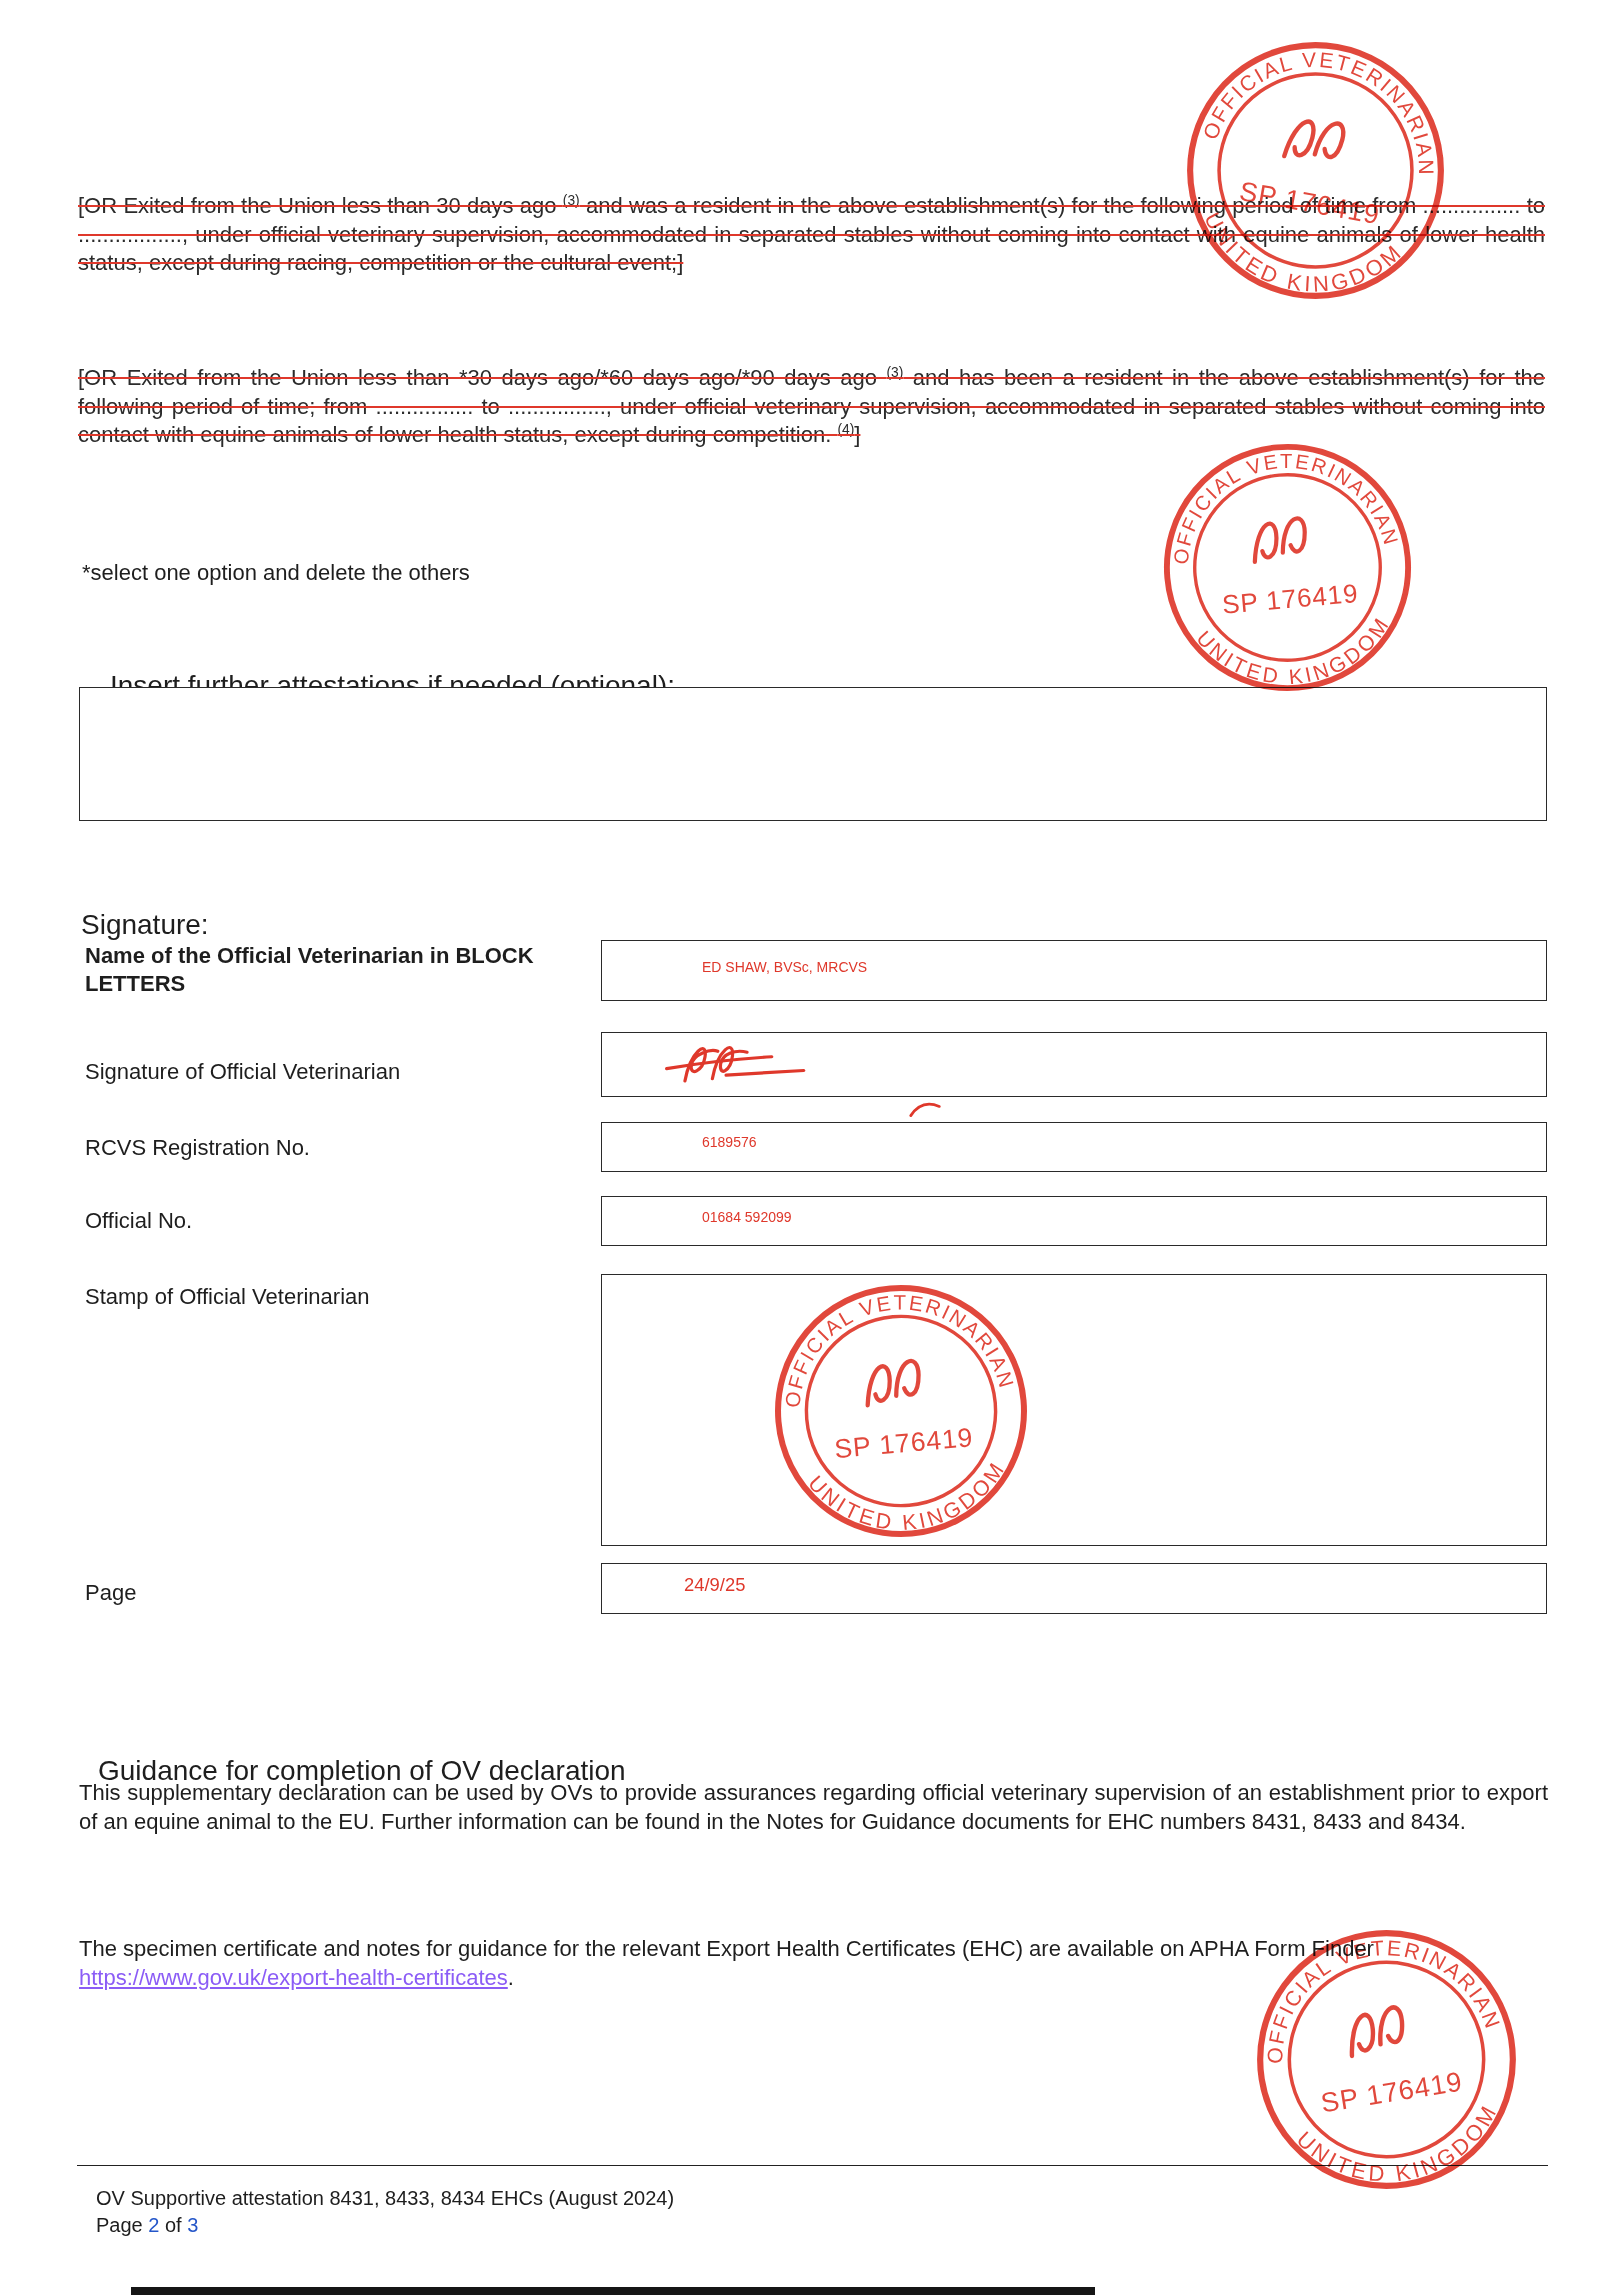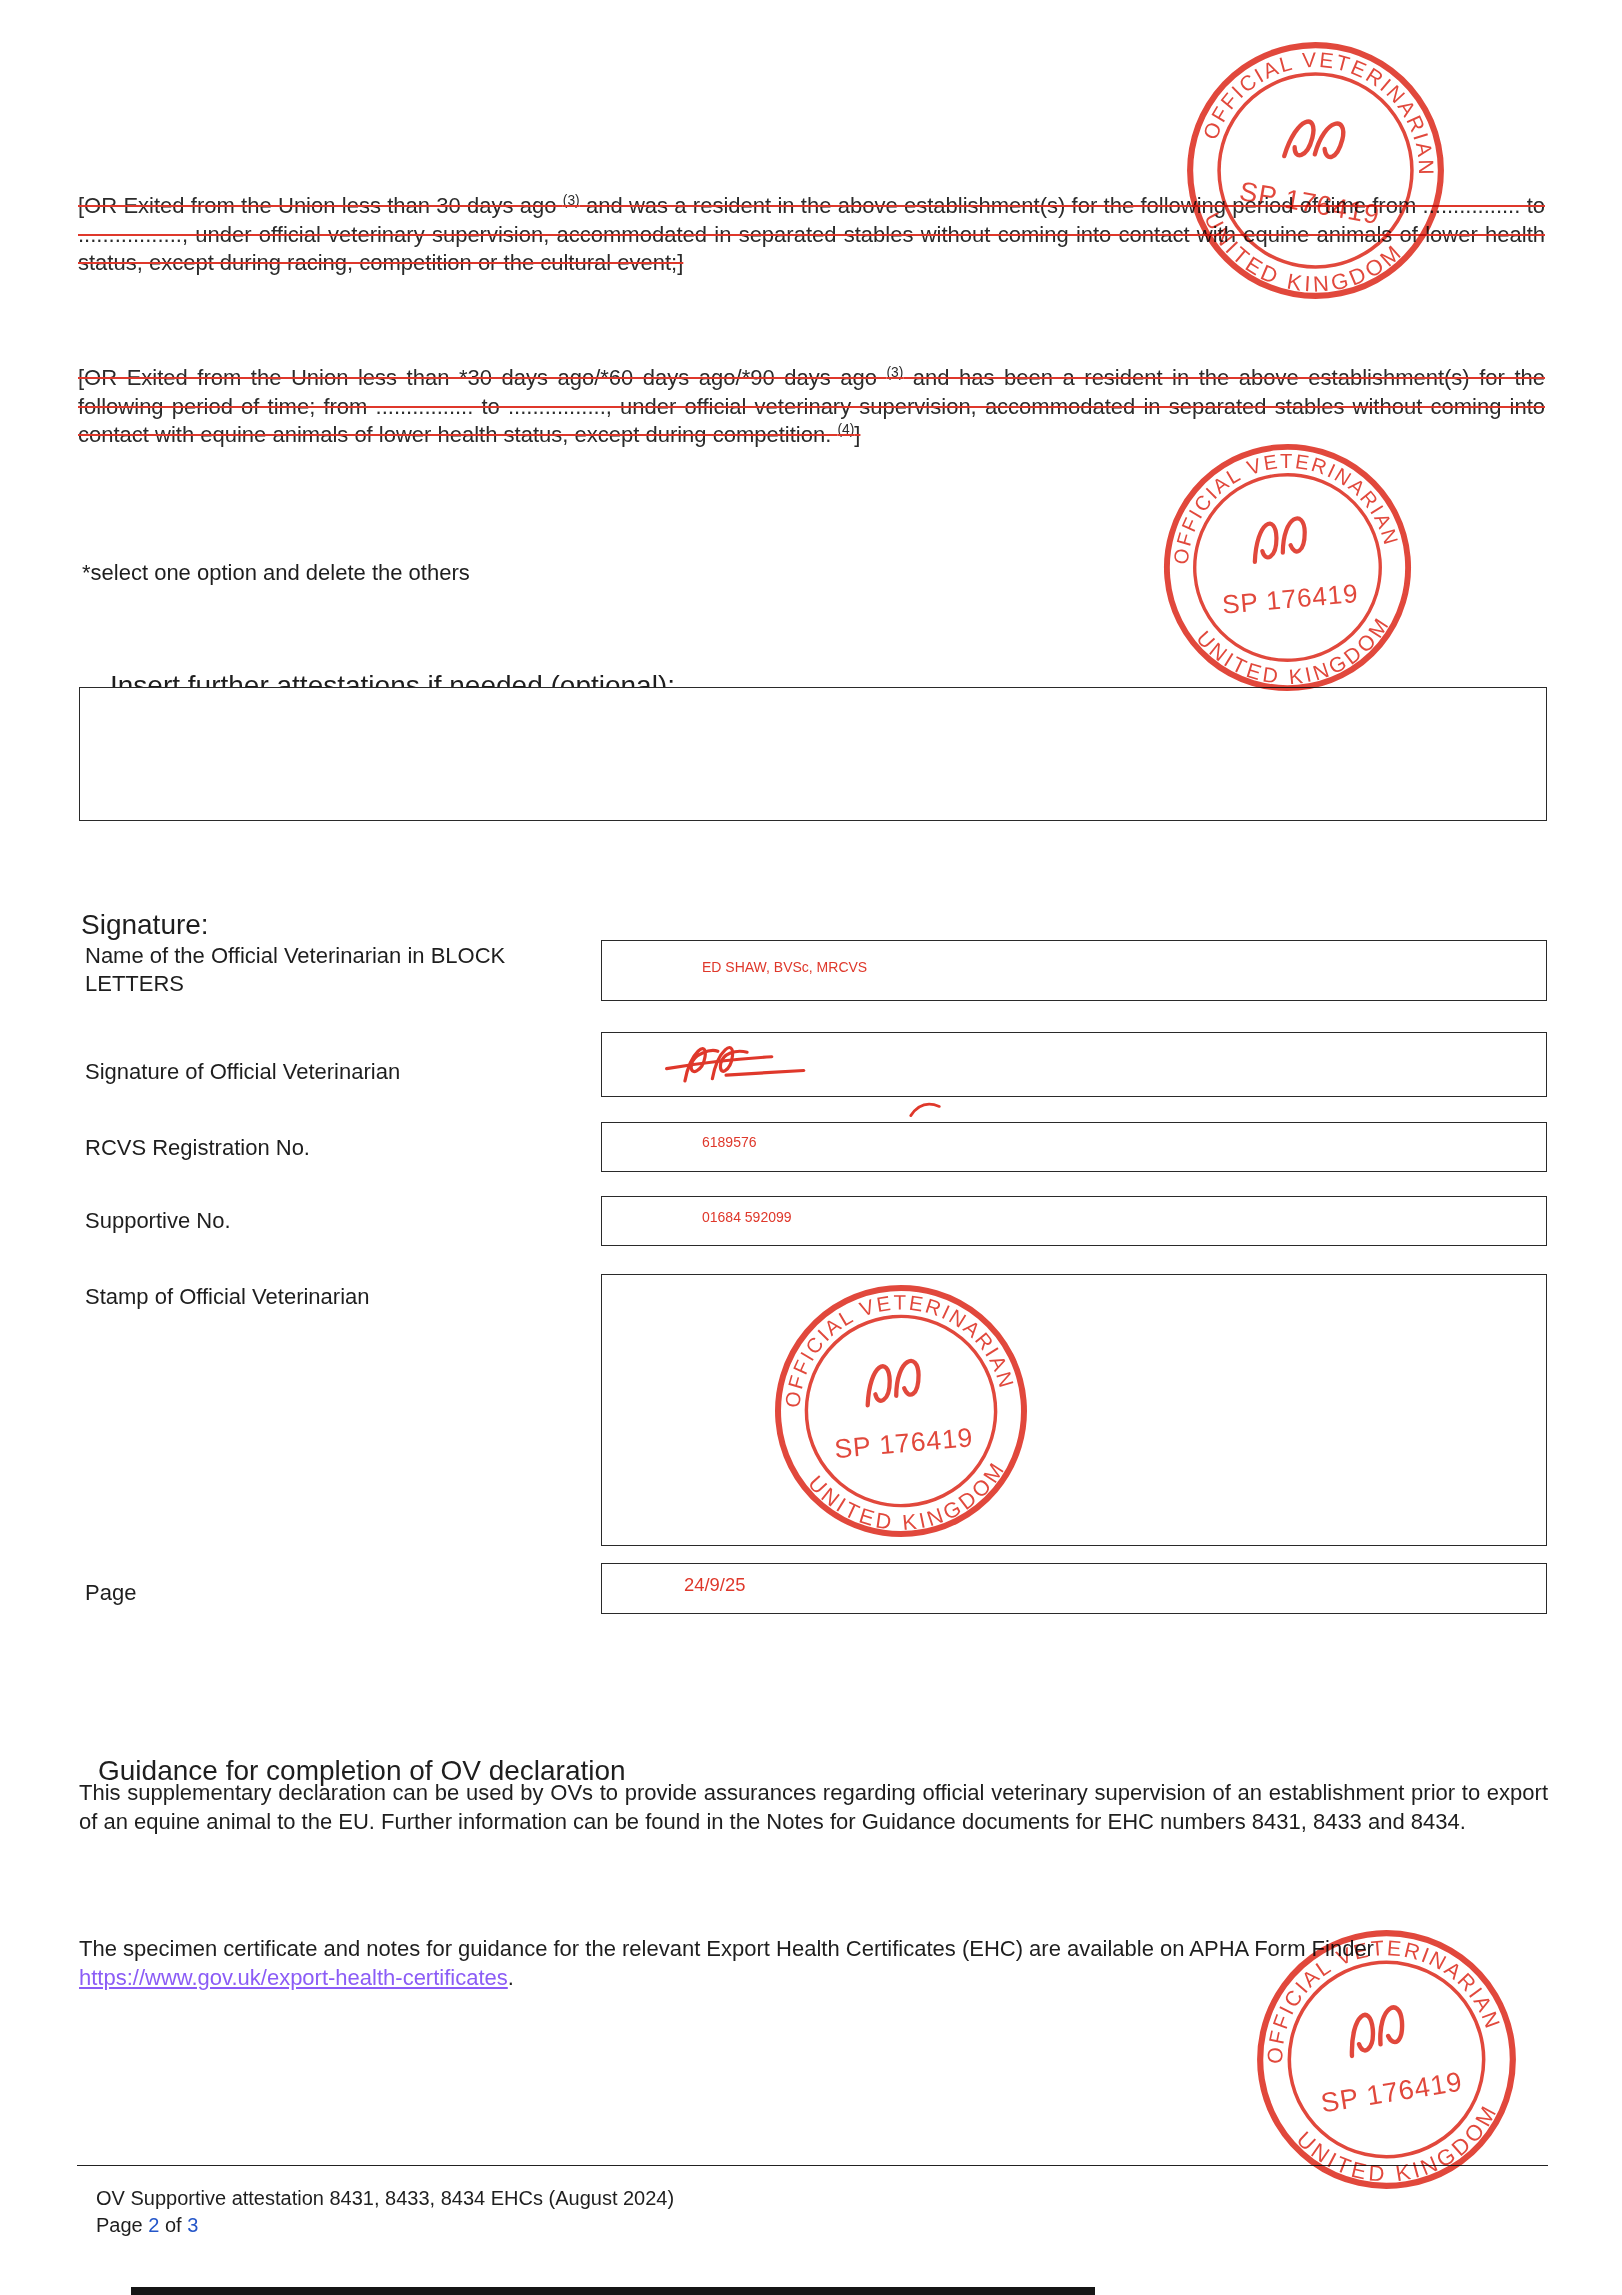--- a/index.html
+++ b/index.html
@@ -75,21 +75,21 @@
 
   <p class="struck abs" style="left:78px;top:364px;"><span>[OR    Exited from the Union less than *30 days ago/*60 days ago/*90 days ago </span><sup>(3)</sup><span> and has been a resident in the above establishment(s) for the following period of time; from ................ to ................, under official veterinary supervision, accommodated in separated stables without coming into contact with equine animals of lower health status, except during competition. </span><sup>(4)</sup><span>]</span></p>
 
   <p class="note abs" style="left:82px;top:559px;">*select one option and delete the others</p>
 
   <p class="h-bold abs" style="left:94px;top:654px;">Insert further attestations if needed (optional):</p>
   <div class="fieldbox" style="left:79px;top:687px;width:1468px;height:134px;"></div>
 
   <p class="h-bold abs" style="left:65px;top:893px;">Signature:</p>
 
-  <div class="rowlabel" style="left:85px;top:942px;">Name of the Official Veterinarian in BLOCK LETTERS</div>
+  <div class="rowlabel" style="left:85px;top:942px;font-weight:bold;">Name of the Official Veterinarian in BLOCK LETTERS</div>
   <div class="fieldbox" style="left:601px;top:940px;width:946px;height:61px;"></div>
   <div class="fieldvalue" style="left:702px;top:959px;">ED SHAW, BVSc, MRCVS</div>
 
   <div class="rowlabel" style="left:85px;top:1058px;">Signature of Official Veterinarian</div>
   <div class="fieldbox" style="left:601px;top:1032px;width:946px;height:65px;"></div>
   <svg class="sig-svg" style="left:657px;top:1033px;mix-blend-mode:multiply;" width="257" height="64" viewBox="0 0 560 140">
     <g fill="none" stroke="#df382b" stroke-width="7" stroke-linecap="round">
       <path d="M60,105 C72,40 110,14 104,52 C99,84 70,96 74,70 C78,46 116,34 132,40"></path>
       <path d="M120,100 C132,36 168,12 164,50 C160,84 134,96 138,68 C142,44 172,36 196,42"></path>
       <path d="M20,78 C90,66 180,56 250,52"></path>
@@ -98,21 +98,21 @@
   </svg>
 
   <svg class="sig-svg" style="left:907px;top:1100px;mix-blend-mode:multiply;" width="37" height="20.7" viewBox="0 0 80 45">
     <path d="M8,34 C24,10 46,4 70,14" fill="none" stroke="#df382b" stroke-width="6" stroke-linecap="round"></path>
   </svg>
 
   <div class="rowlabel" style="left:85px;top:1134px;">RCVS Registration No.</div>
   <div class="fieldbox" style="left:601px;top:1122px;width:946px;height:50px;"></div>
   <div class="fieldvalue" style="left:702px;top:1134px;">6189576</div>
 
-  <div class="rowlabel" style="left:85px;top:1207px;">Supportive No.</div>
+  <div class="rowlabel" style="left:85px;top:1207px;">Official No.</div>
   <div class="fieldbox" style="left:601px;top:1196px;width:946px;height:50px;"></div>
   <div class="fieldvalue" style="left:702px;top:1209px;">01684 592099</div>
 
   <div class="rowlabel" style="left:85px;top:1283px;">Stamp of Official Veterinarian</div>
   <div class="fieldbox" style="left:601px;top:1274px;width:946px;height:272px;"></div>
 
   <div class="rowlabel" style="left:85px;top:1579px;">Page</div>
   <div class="fieldbox" style="left:601px;top:1563px;width:946px;height:51px;"></div>
   <div class="fieldvalue" style="left:684px;top:1574px;font-size:18.4px;">24/9/25</div>
 

